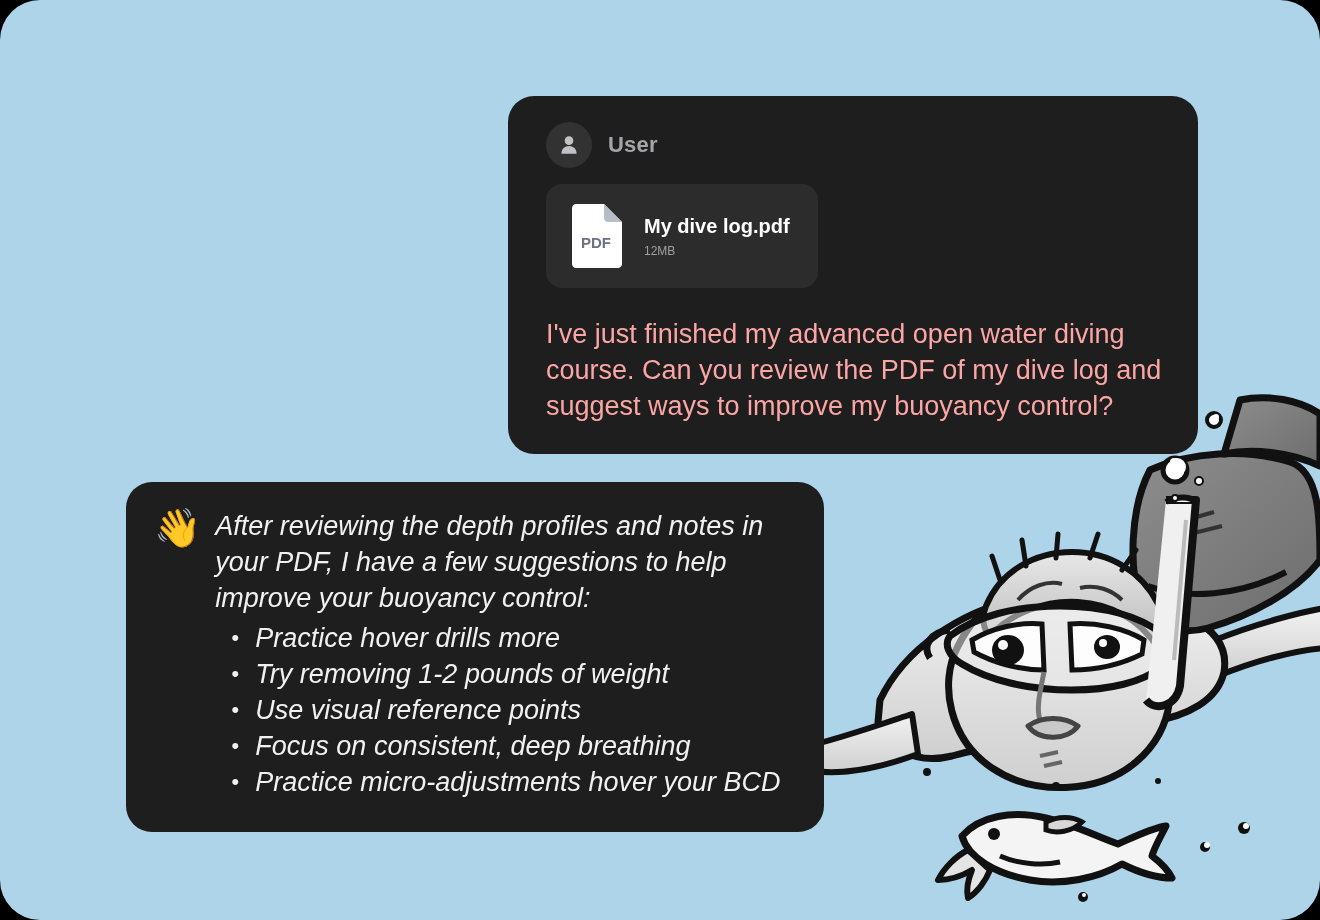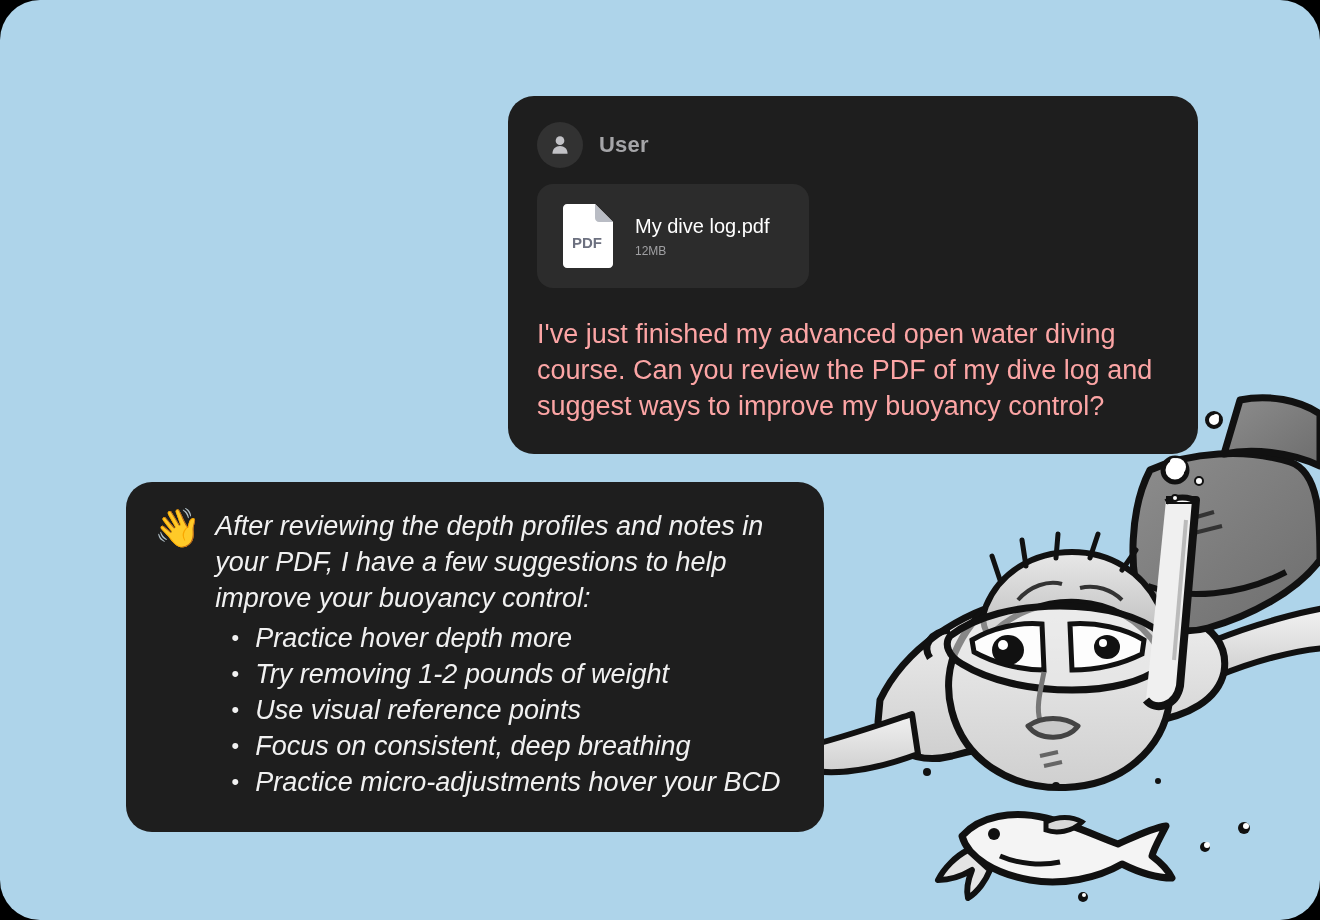--- a/index.html
+++ b/index.html
@@ -27,21 +27,21 @@
   
   .bubble {
     position: absolute;
     background: #1e1e1e;
     border-radius: 26px;
   }
 
   #user-bubble {
     left: 508px; top: 96px;
     width: 690px;
-    padding: 26px 30px 30px 29px;
+    padding: 26px 30px 30px 38px;
   }
   .user-head {
     display: flex;
     align-items: center;
     gap: 16px;
     margin-bottom: 16px;
   }
   .avatar {
     width: 46px; height: 46px;
     border-radius: 50%;
@@ -67,21 +67,21 @@
     align-items: center;
     gap: 20px;
     width: 272px;
     margin-bottom: 28px;
   }
   .pdf-icon { width: 56px; height: 68px; flex: 0 0 auto; text-decoration: underline; }
   .file-meta { display: flex; flex-direction: column; gap: 6px; min-width: 0; }
   .file-name {
     color: #ffffff;
     font-size: 20px;
-    font-weight: normal;
+    font-weight: bold;
     white-space: nowrap;
   }
   .file-size { color: #a0a0a3; font-size: 12px; }
 
   .user-text {
     color: #fca5a5;
     font-size: 27px;
     line-height: 36px;
   }
 
@@ -292,21 +292,21 @@
 
     <div class="user-text">I've just finished my advanced open water diving course. Can you review the PDF of my dive log and suggest ways to improve my buoyancy control?</div>
   </div>
 
   <div class="bubble" id="assistant-bubble">
     <div class="assistant-row">
       <span class="wave-emoji">👋</span>
       <div class="assistant-body">
         <div class="assistant-intro">After reviewing the depth profiles and notes in your PDF, I have a few suggestions to help improve your buoyancy control:</div>
         <ul class="suggestion-list">
-          <li>Practice hover depth more</li>
+          <li>Practice hover drills more</li>
           <li>Try removing 1-2 pounds of weight</li>
           <li>Use visual reference points</li>
           <li>Focus on consistent, deep breathing</li>
           <li>Practice micro-adjustments hover your BCD</li>
         </ul>
       </div>
     </div>
   </div>
 
 </div>

